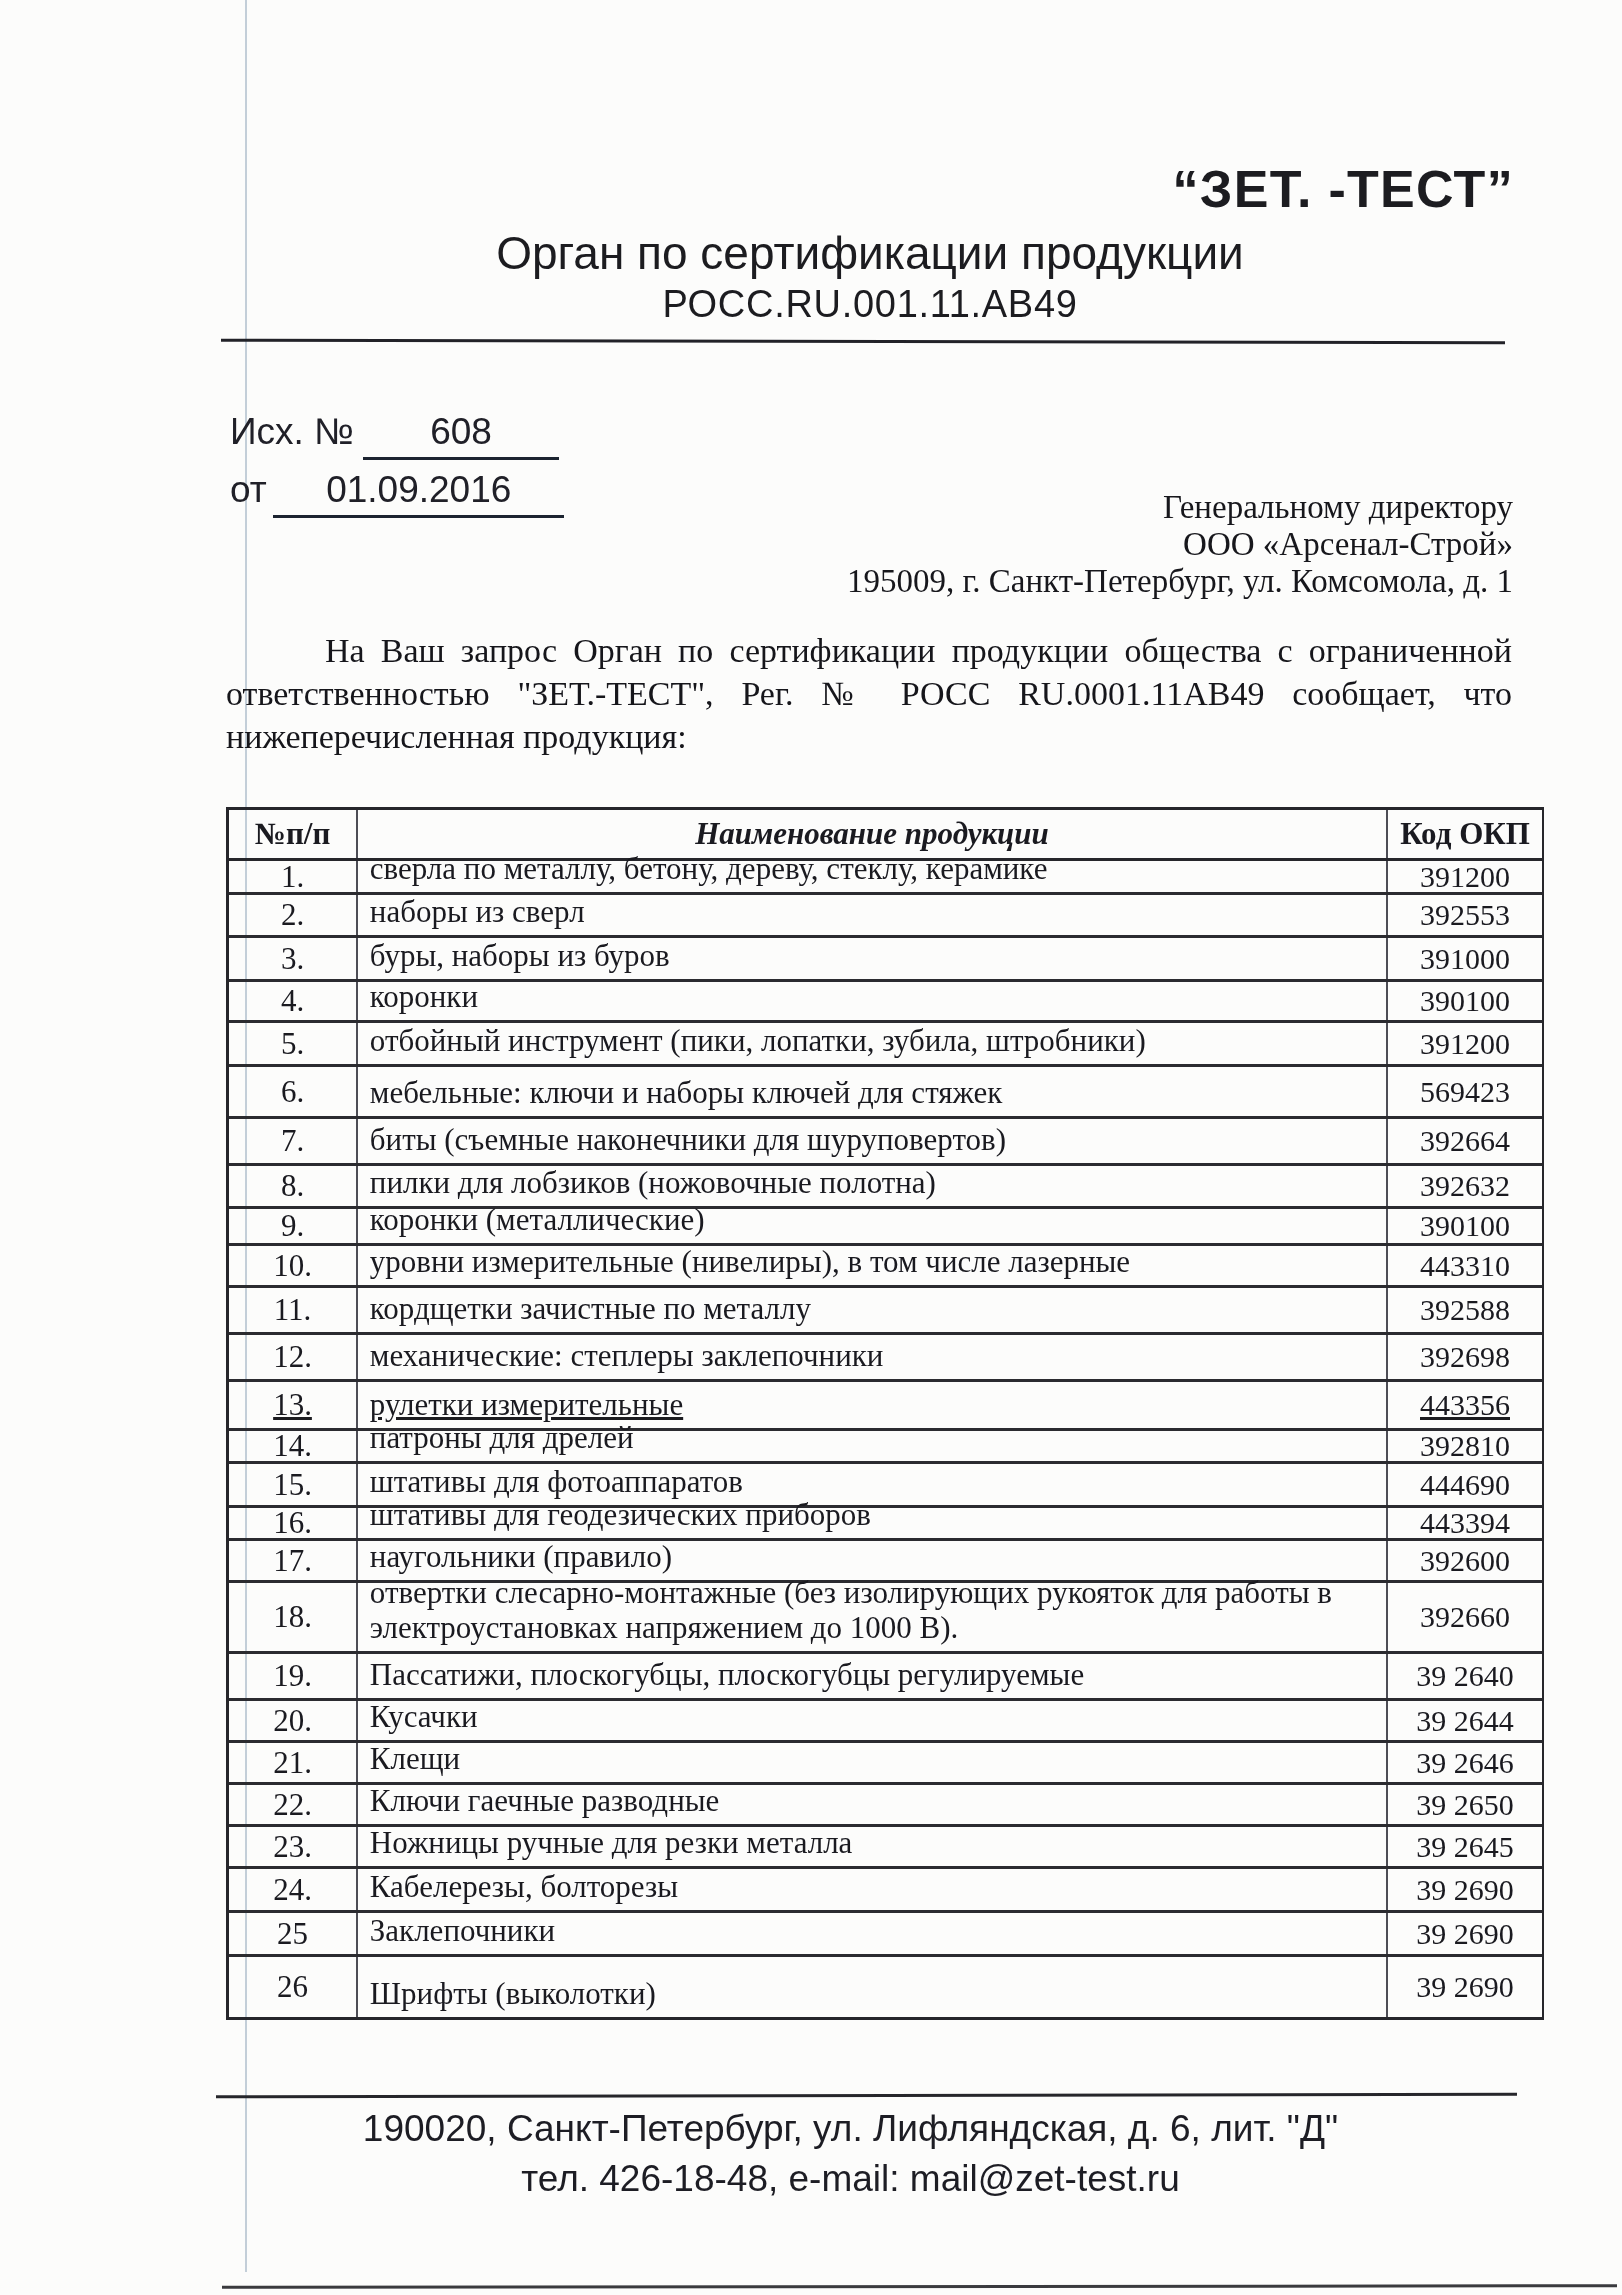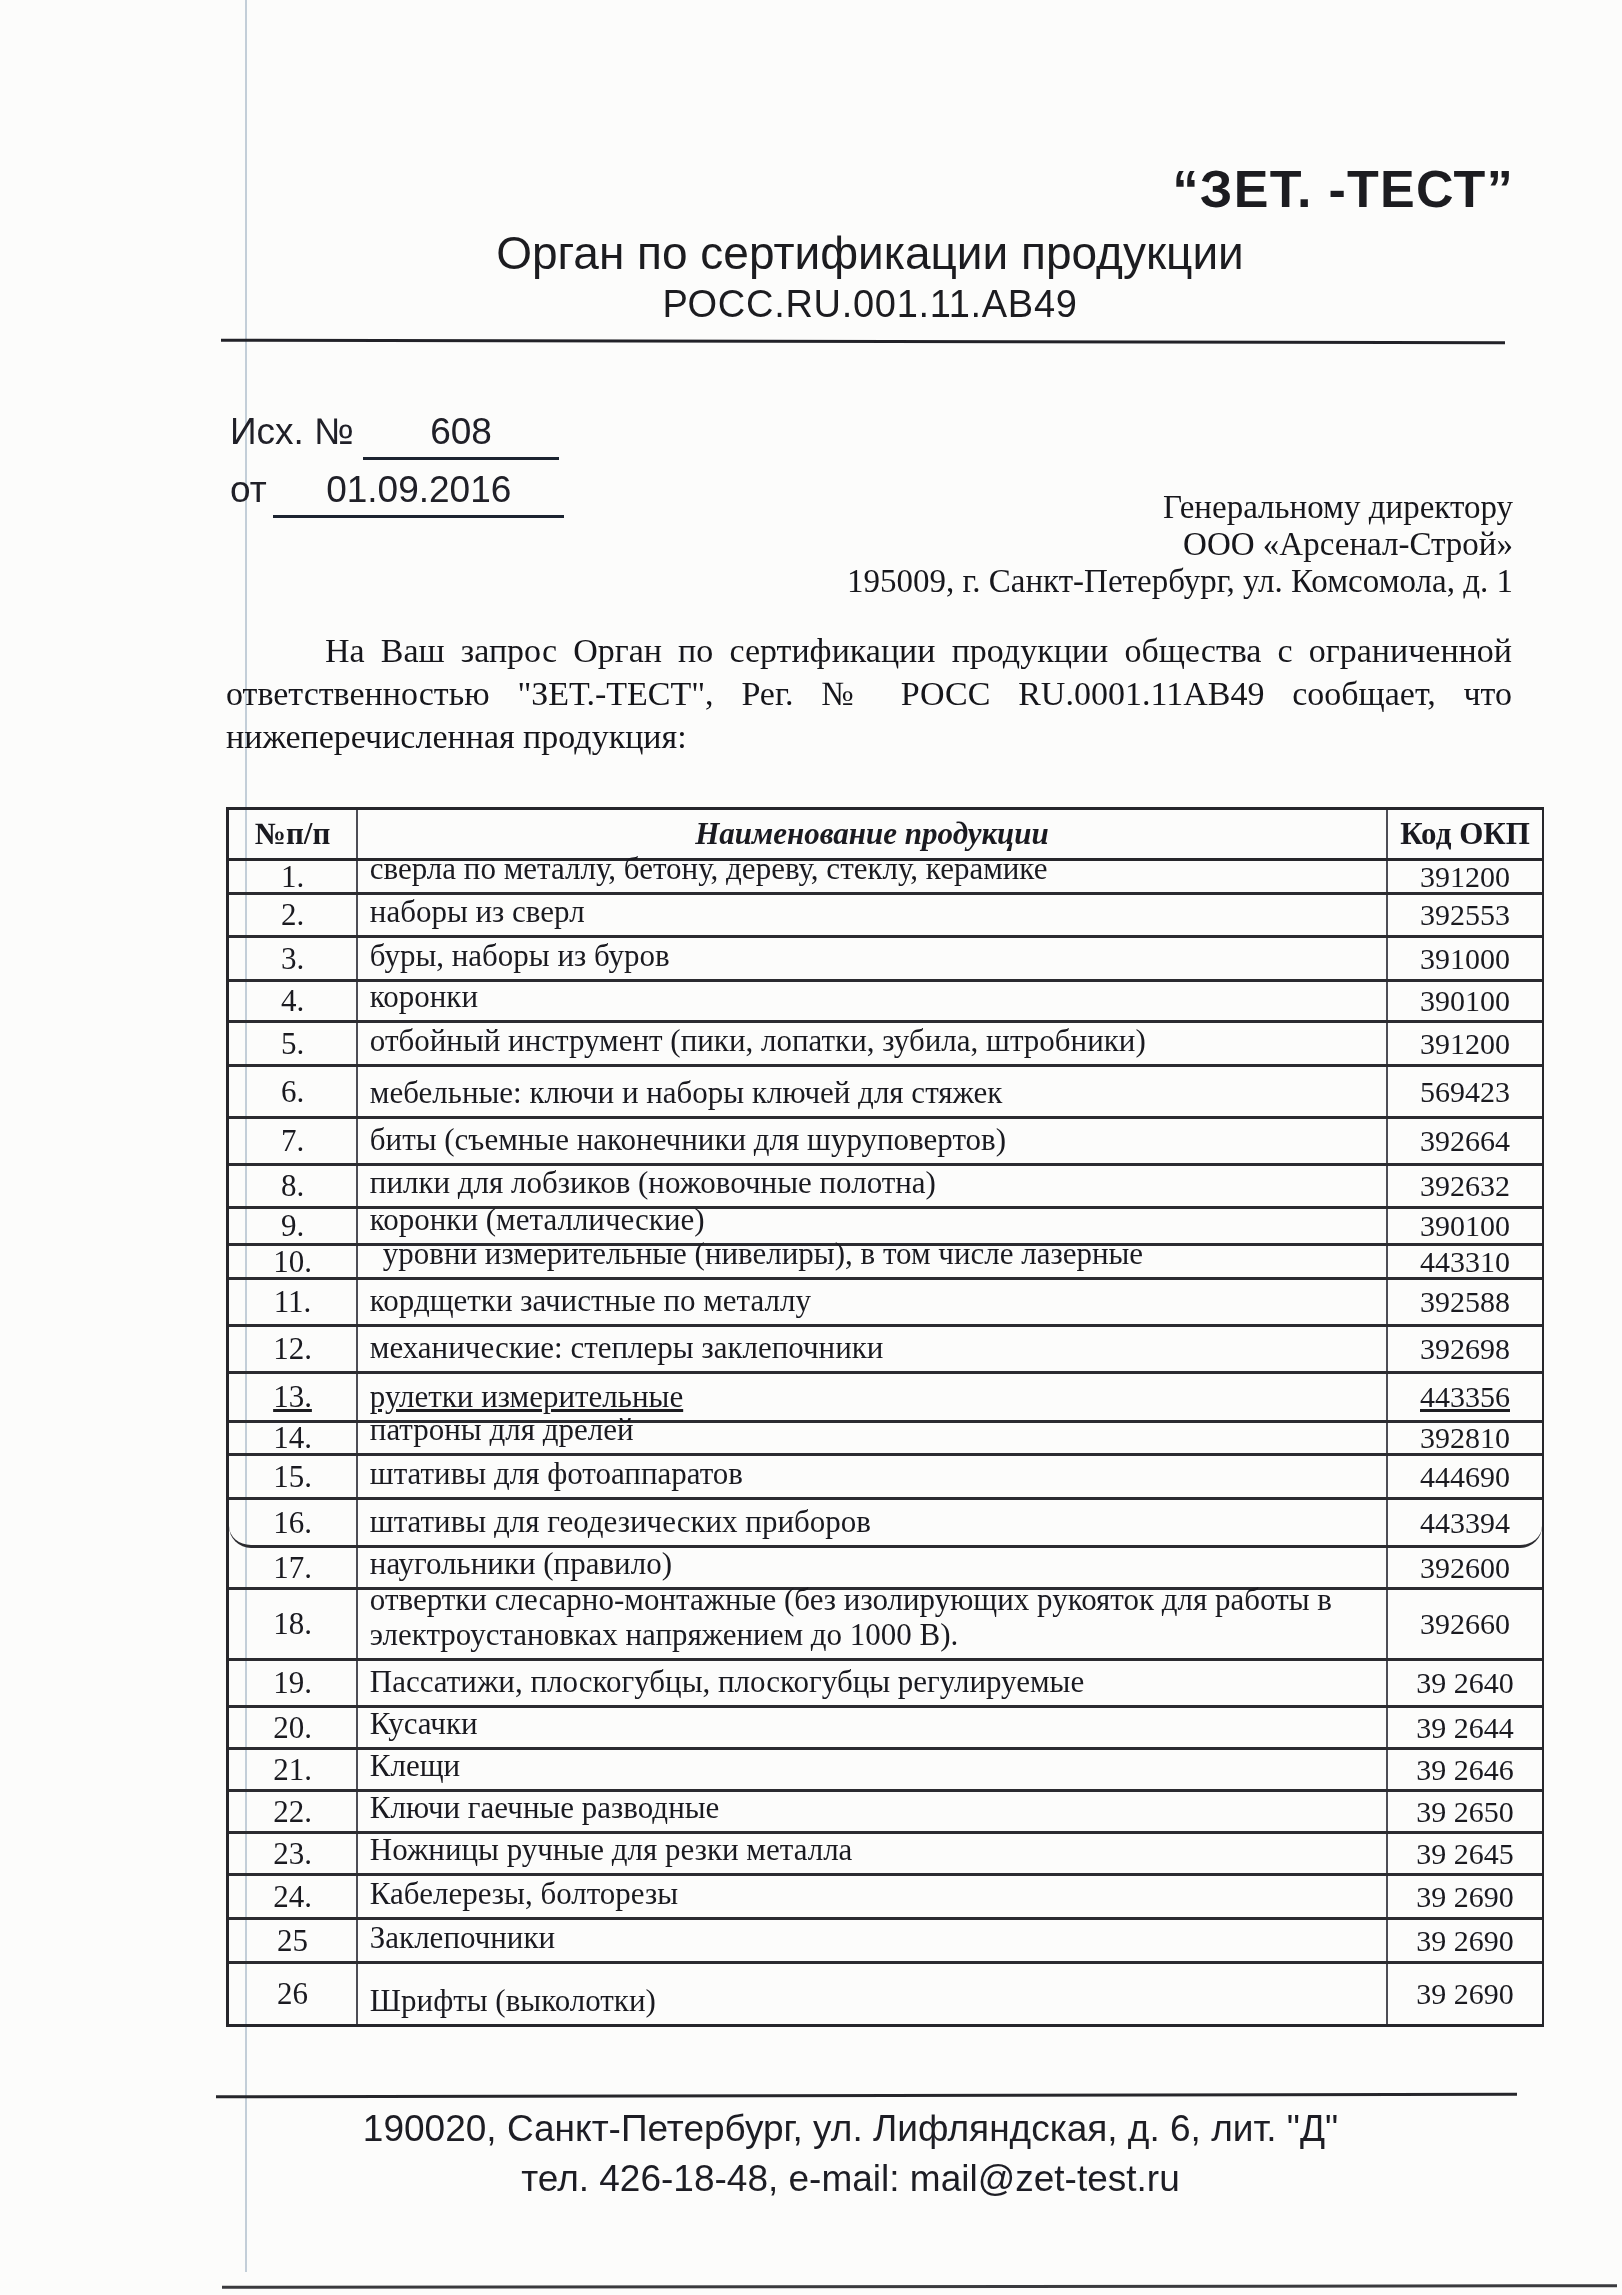--- a/index.html
+++ b/index.html
@@ -157,21 +157,21 @@
     <div class="cell c-name">пилки для лобзиков (ножовочные полотна)</div>
     <div class="cell c-code">392632</div>
   </div>
 
   <div class="t-row" style="height: 37px;">
     <div class="cell c-num">9.</div>
     <div class="cell c-name">коронки (металлические)</div>
     <div class="cell c-code">390100</div>
   </div>
 
-  <div class="t-row" style="height: 34px; gap: 13px;">
+  <div class="t-row" style="height: 42px;">
     <div class="cell c-num">10.</div>
     <div class="cell c-name">уровни измерительные (нивелиры), в том числе лазерные</div>
     <div class="cell c-code">443310</div>
   </div>
 
   <div class="t-row" style="height: 47px; justify-content: flex-end;">
     <div class="cell c-num">11.</div>
     <div class="cell c-name">кордщетки зачистные по металлу</div>
     <div class="cell c-code">392588</div>
   </div>
@@ -193,21 +193,21 @@
     <div class="cell c-name">патроны для дрелей</div>
     <div class="cell c-code">392810</div>
   </div>
 
   <div class="t-row" style="height: 44px;">
     <div class="cell c-num">15.</div>
     <div class="cell c-name">штативы для фотоаппаратов</div>
     <div class="cell c-code">444690</div>
   </div>
 
-  <div class="t-row" style="height: 48px; border-radius: 22px;">
+  <div class="t-row" style="height: 33px;">
     <div class="cell c-num">16.</div>
     <div class="cell c-name">штативы для геодезических приборов</div>
     <div class="cell c-code">443394</div>
   </div>
 
   <div class="t-row" style="height: 42px;">
     <div class="cell c-num">17.</div>
     <div class="cell c-name">наугольники (правило)</div>
     <div class="cell c-code">392600</div>
   </div>

